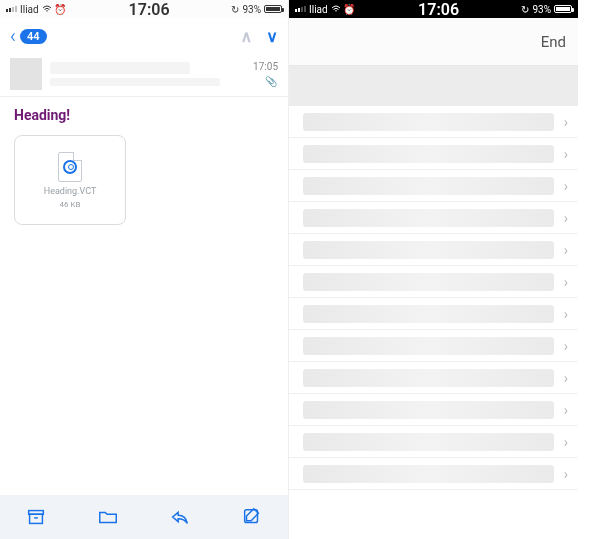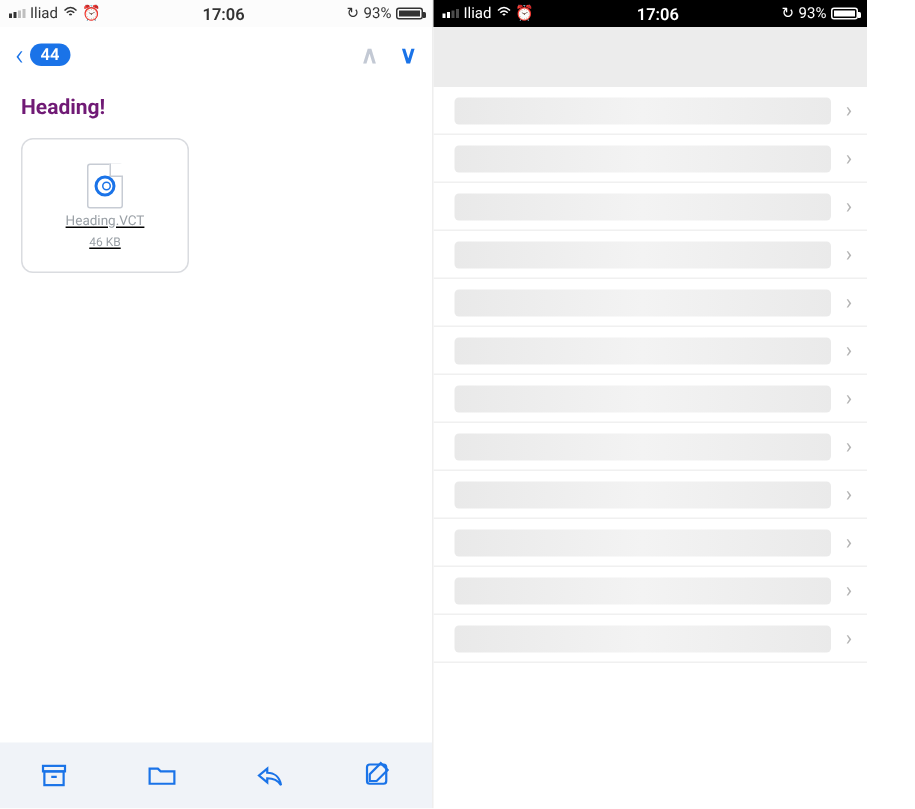--- a/index.html
+++ b/index.html
@@ -18,21 +18,21 @@
     height: 18px;
     display: flex;
     align-items: center;
     justify-content: space-between;
     font-size: 10px;
     padding: 0 6px;
   }
   .status-bar.light { background: #fcfcfc; color: #333; }
   .status-bar.dark { background: #000; color: #fff; }
   .status-left, .status-right { display: flex; align-items: center; gap: 3px; }
-  .status-center { font-weight: 600; font-size: 11px; }
+  .status-center { font-weight: 600; font-size: 16px; }
   .sig-bars { display: inline-flex; align-items: flex-end; gap: 1px; }
   .sig-bars span { width: 2px; background: currentColor; }
   .sig-bars span:nth-child(1){height:3px;}
   .sig-bars span:nth-child(2){height:4px;}
   .sig-bars span:nth-child(3){height:5px;opacity:.3;}
   .sig-bars span:nth-child(4){height:6px;opacity:.3;}
   .wifi-ico { display:inline-block; }
   .battery {
     display:inline-block; width:18px; height:8px; border:1px solid currentColor; border-radius:2px; position:relative;
   }
@@ -52,21 +52,21 @@
   .msg-row{display:flex;align-items:center;padding:4px 10px 6px 10px;gap:8px;border-bottom:1px solid #eee;}
   .avatar{width:32px;height:32px;background:#e3e3e3;}
   .sender-block{flex:1;min-width:0;}
   .sender-line{height:12px;background:#f4f4f4;border-radius:2px;margin-bottom:4px;width:140px;}
   .preview-line{height:8px;background:#f4f4f4;border-radius:2px;width:170px;}
   .msg-meta{display:flex;flex-direction:column;align-items:flex-end;font-size:10px;color:#888;gap:4px;}
   .clip{color:#9aa0a6;}
   .heading{font-size:14px;font-weight:700;padding:10px 12px 6px 14px;color:#701a75;}
   
   .attach-card{
-    margin:6px 14px;width:112px;height:90px;border:1px solid #dadce0;border-radius:8px;display:flex;flex-direction:column;align-items:center;justify-content:center;gap:4px;text-decoration:underline;
+    margin:6px 14px;width:112px;height:90px;border:1px solid #dadce0;border-radius:8px;display:flex;flex-direction:column;align-items:center;justify-content:center;gap:4px;
   }
   .file-ico{width:24px;height:30px;border:1px solid #c7ccd4;border-radius:2px;position:relative;display:flex;align-items:center;justify-content:center;}
   .file-ico::before{content:"";position:absolute;top:-1px;right:-1px;width:8px;height:8px;background:#fff;border-left:1px solid #c7ccd4;border-bottom:1px solid #c7ccd4;}
   .contact-circ{width:14px;height:14px;border:2px solid #1a73e8;border-radius:50%;position:relative;}
   .contact-circ::after{content:"";position:absolute;left:3px;top:2px;width:4px;height:4px;border:1.5px solid #1a73e8;border-radius:50%;}
   .file-name{font-size:9px;color:#9aa0a6;}
   .file-size{font-size:8px;color:#9aa0a6;}
   
   .bottom-bar{
     position:absolute;bottom:0;left:0;right:0;height:44px;background:#f0f3f8;display:flex;align-items:center;justify-content:space-around;color:#1a73e8;
@@ -119,20 +119,31 @@
     <div class="nav-left">
       <span class="back-chevron">‹</span>
       <span class="count-pill">44</span>
     </div>
     <div class="nav-right">
       <span class="chev dim">∧</span>
       <span class="chev">∨</span>
     </div>
   </div>
 
+  <div class="msg-row">
+    <div class="avatar"></div>
+    <div class="sender-block">
+      <div class="sender-line"></div>
+      <div class="preview-line"></div>
+    </div>
+    <div class="msg-meta">
+      <span>17:05</span>
+      <span class="clip">📎</span>
+    </div>
+  </div>
 
   <div class="heading">Heading!</div>
 
   <div class="attach-card">
     <div class="file-ico">
       <span class="contact-circ"></span>
     </div>
     <div class="file-name">Heading.VCT</div>
     <div class="file-size">46 KB</div>
   </div>
@@ -184,20 +195,23 @@
     <div class="status-center">17:06</div>
     <div class="status-right">
       <span>↻</span>
       <span>93%</span>
       <span class="battery">
           <span class="fill"></span>
         </span>
     </div>
   </div>
 
+  <div class="nav-bar-r">
+    <span class="end-link">End</span>
+  </div>
   <div class="gray-band"></div>
   <div class="gray-band"></div>
 
   <div class="contact-list" id="contact-list">
       <div class="contact-row">
         <div class="contact-blur"></div>
         <span class="row-chev">›</span>
       </div>
       <div class="contact-row">
         <div class="contact-blur"></div>

